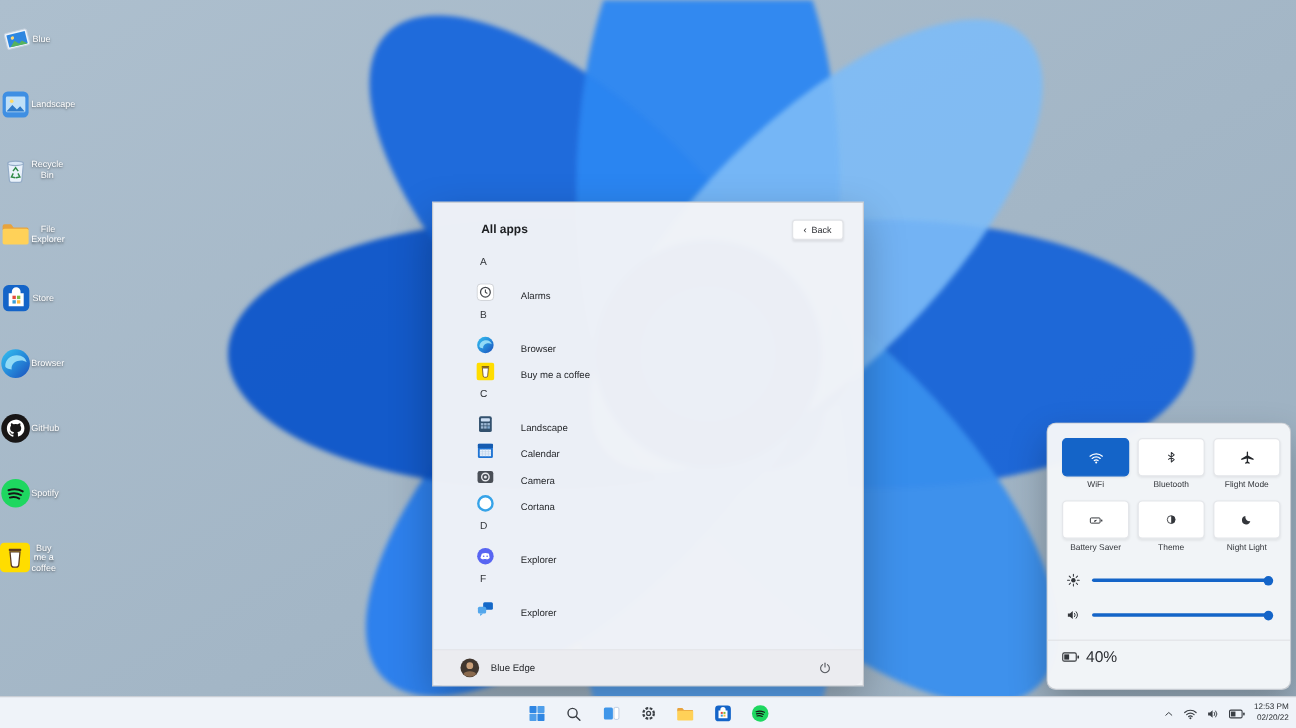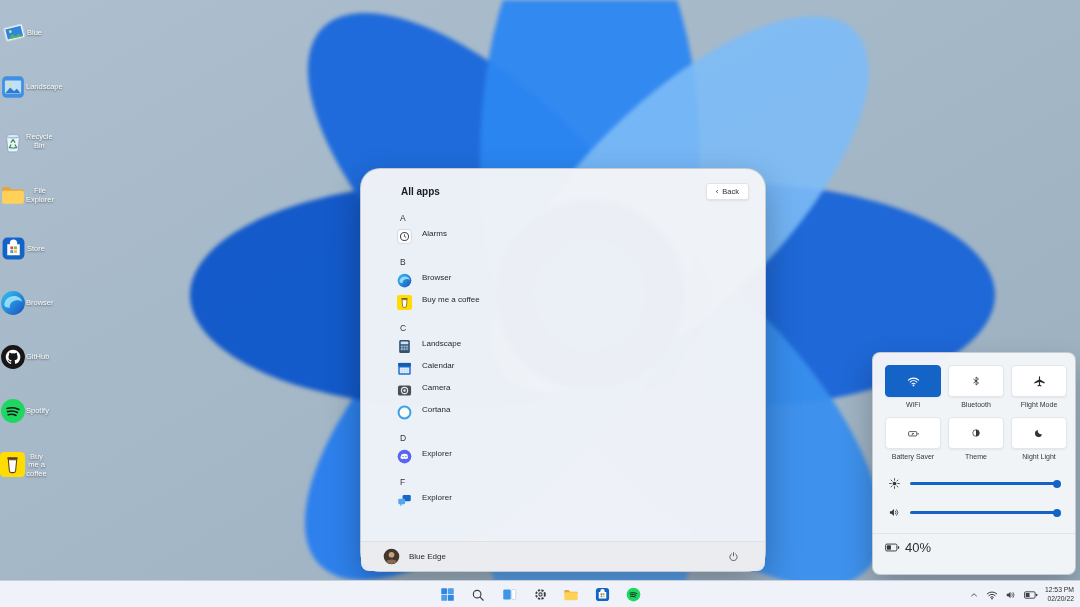--- a/index.html
+++ b/index.html
@@ -10,27 +10,27 @@
   #wallpaper { position:absolute; inset:0; background:linear-gradient(150deg,#adbfce 0%,#a3b6c6 55%,#9bafc0 100%); }
   #bloom { position:absolute; inset:0; filter:blur(2px) saturate(1.05); }
 
   
   .desktop-col { position:absolute; left:0; top:4px; width:48px; display:flex; flex-direction:column; }
   .desk-item { width:48px; height:54px; display:flex; flex-direction:row; align-items:center; padding-top:3px; cursor:default; }
   .desk-item .dicon { width:27px; height:27px; display:flex; align-items:center; justify-content:center; }
   .desk-item .dlabel { margin-top:2px; font-size:7.5px; line-height:1.15; color:#fff; text-align:center; text-shadow:0 1px 2px rgba(0,0,0,.55); max-width:46px; }
 
   
-  .start-panel { position:absolute; left:360px; top:168px; width:406px; height:404px; background:rgba(243,244,247,0.97); border:1px solid rgba(120,130,140,0.35); border-radius:20px; box-shadow:0 14px 34px rgba(0,0,0,0.28); }
+  .start-panel { position:absolute; left:360px; top:168px; width:360px; height:404px; background:rgba(243,244,247,0.97); border:1px solid rgba(120,130,140,0.35); border-radius:0; box-shadow:0 14px 34px rgba(0,0,0,0.28); }
   .sm-title { position:absolute; left:40px; top:17px; font-size:10px; font-weight:bold; color:#1b1d20; }
   .back-btn { position:absolute; right:16px; top:14px; background:#fff; border:1px solid #e1e3e7; border-radius:3px; box-shadow:0 1px 2px rgba(0,0,0,0.08); font-size:7.5px; color:#2c2e33; padding:3px 9px; display:flex; align-items:center; gap:4px; cursor:pointer; }
   .back-btn .chv { font-size:8px; line-height:1; }
   .sm-list { position:absolute; left:36px; right:16px; top:38px; }
   .sm-letter { height:22px; display:flex; align-items:center; padding-left:3px; font-size:8.5px; color:#33363b; cursor:pointer; }
-  .sm-app { height:22px; display:flex; align-items:flex-start; gap:10px; cursor:pointer; border-radius:4px; }
+  .sm-app { height:22px; display:flex; align-items:flex-end; gap:22px; cursor:pointer; border-radius:4px; }
   .sm-ic { width:15px; height:15px; display:flex; align-items:center; justify-content:center; }
   .sm-lab { font-size:8px; color:#26282c; }
   .sm-bottom { position:absolute; left:0; right:0; bottom:0; height:30px; background:rgba(235,236,240,0.98); border-top:1px solid #dfe1e5; border-radius:0 0 8px 8px; display:flex; align-items:center; padding:0 24px 0 22px; }
   .sm-user { display:flex; align-items:center; gap:9px; cursor:pointer; }
   .sm-user-name { font-size:8px; color:#26282c; }
   .power-btn { margin-left:auto; width:16px; height:16px; display:flex; align-items:center; justify-content:center; cursor:pointer; }
 
   
   .qs-panel { position:absolute; left:872px; top:352px; width:204px; height:223px; background:rgba(243,245,248,0.98); border:1px solid rgba(120,130,140,0.35); border-radius:8px; box-shadow:0 14px 30px rgba(0,0,0,0.25); padding:12px 12px 0 12px; }
   .qs-grid { display:grid; grid-template-columns:repeat(3,1fr); column-gap:7px; row-gap:0; }

